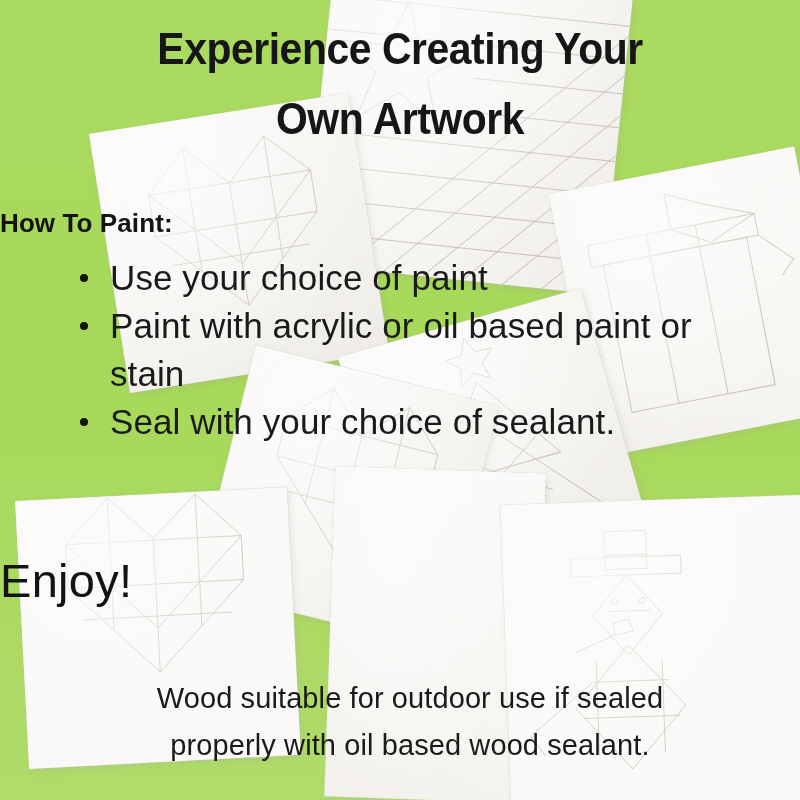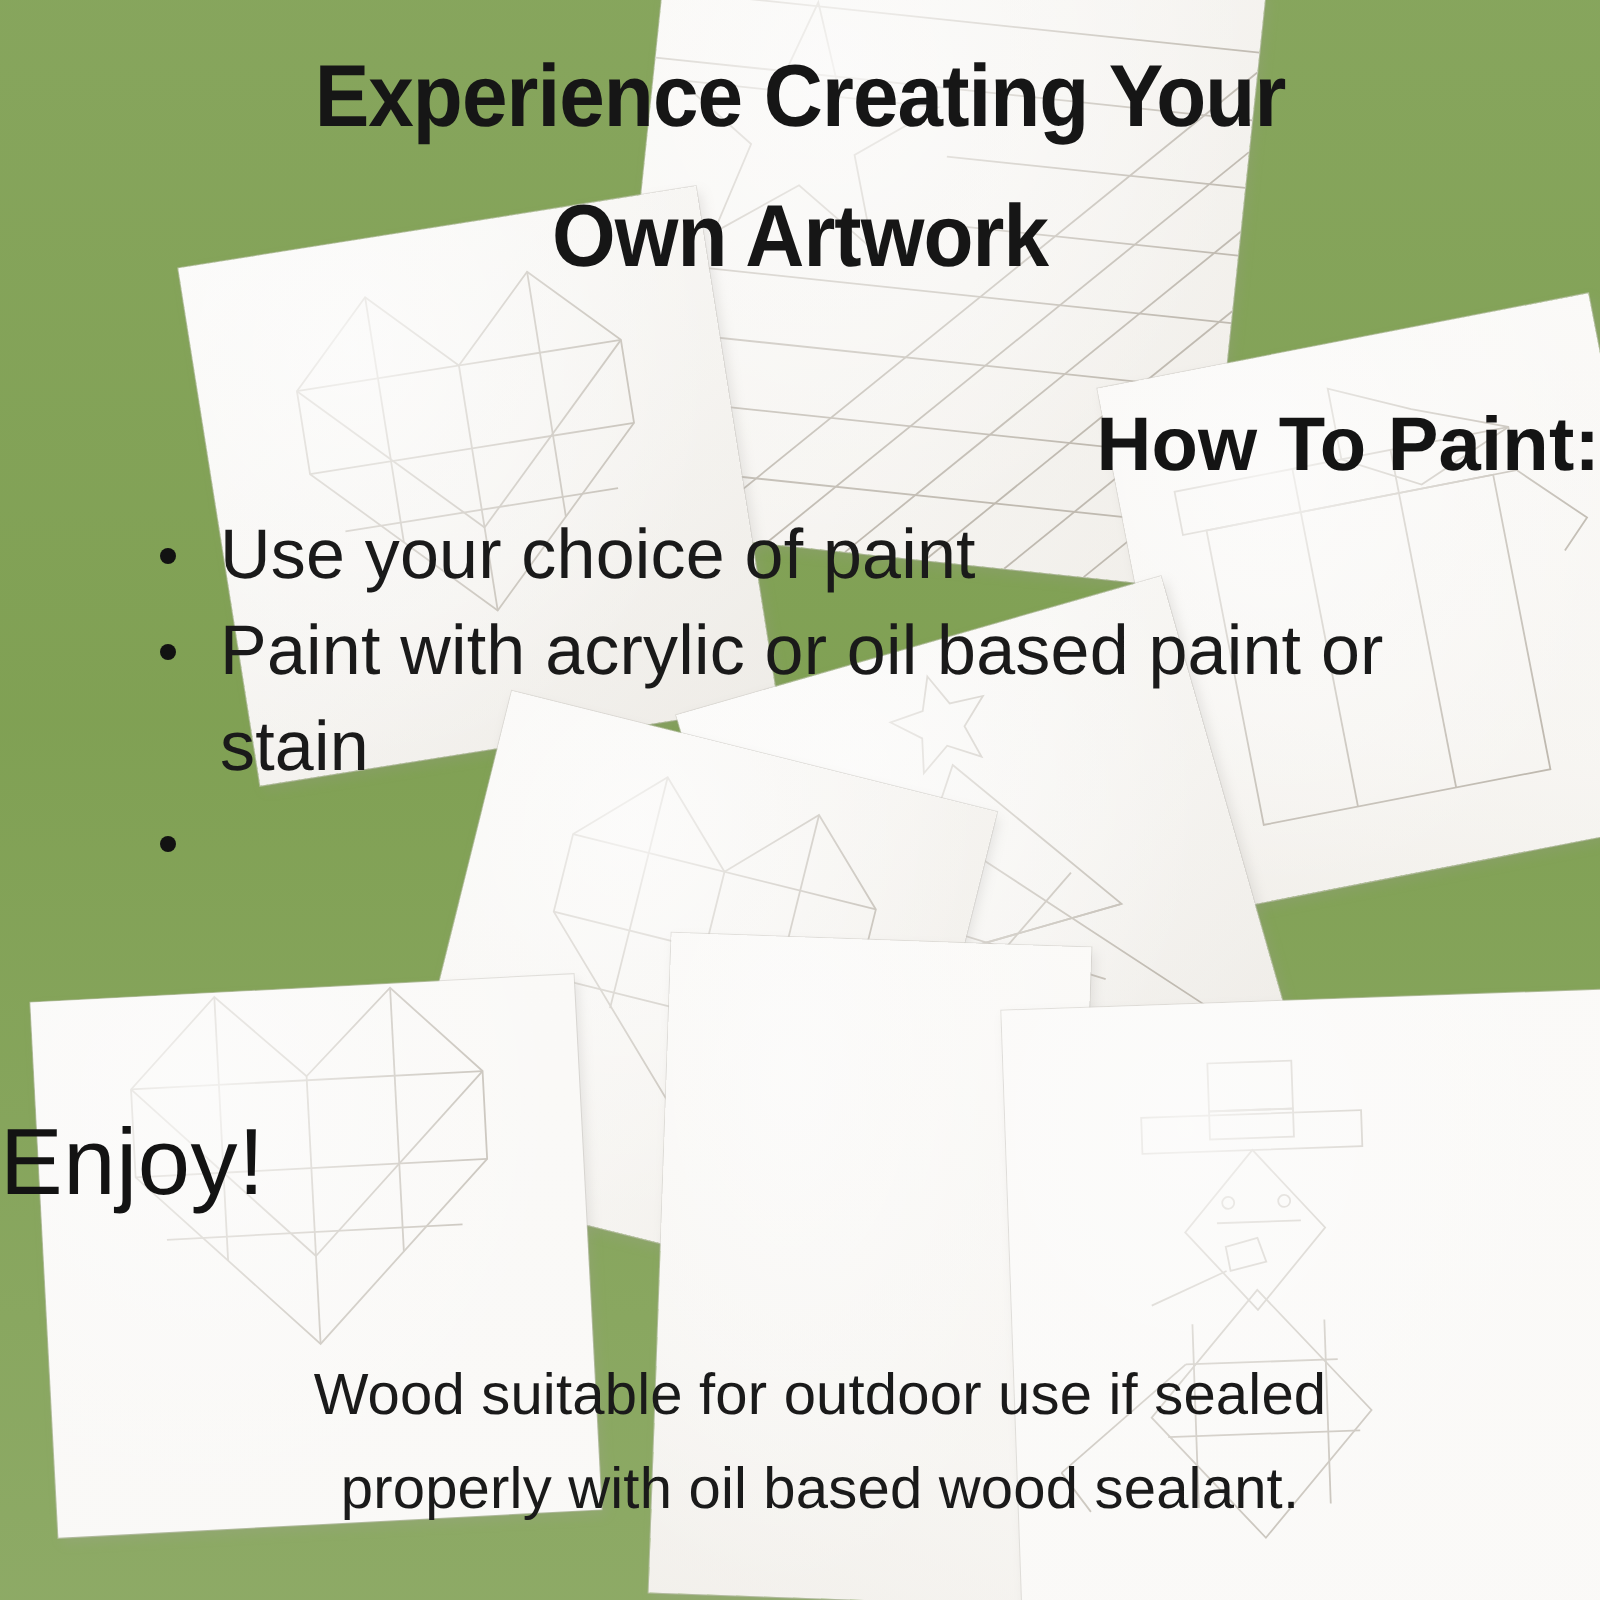--- a/index.html
+++ b/index.html
@@ -5,21 +5,21 @@
   html,body{margin:0;padding:0;}
   body{
     width:800px;height:800px;
     background:#f6f5f3;
     font-family:"Liberation Sans", sans-serif;
     overflow:hidden;
   }
   #stage{
     position:relative;
     width:800px;height:800px;
-    background:#4d7c0f;
+    background:#84cc16;
     overflow:hidden;
   }
 
   
   #panels{position:absolute;inset:0;overflow:hidden;}
   .panel{
     position:absolute;
     background:#fbfaf8;
     box-shadow:2px 3px 6px rgba(120,115,110,.22), 0 0 0 .5px rgba(190,185,178,.55);
   }
@@ -59,24 +59,24 @@
     line-height:54px;
     letter-spacing:-0.5px;
     transform:scaleX(.93);
     transform-origin:50% 50%;
   }
   #title-line1{top:22px;}
   #title-line2{top:92px;}
 
   .subhead{
     position:absolute;left:0;right:0;
-    text-align:right;
+    text-align:left;
     font-weight:700;
     color:#141414;
-    font-size:38px;
+    font-size:26px;
     line-height:34px;
     letter-spacing:.1px;
     top:206px;
   }
 
   #bullet-list{
     position:absolute;
     left:74px;
     top:254px;
     width:690px;
@@ -261,20 +261,21 @@
       <li>
         <span class="dot"></span>
         <span>Use your choice of paint</span>
       </li>
       <li>
         <span class="dot"></span>
         <span>Paint with acrylic or oil based paint or stain</span>
       </li>
       <li>
         <span class="dot"></span>
+        <span>Seal with your choice of sealant.</span>
       </li>
     </ul>
 
     <div class="enjoy">Enjoy!</div>
 
     <div class="footer" id="footer-line1">Wood suitable for outdoor use if sealed</div>
     <div class="footer" id="footer-line2">properly with oil based wood sealant.</div>
 
   </div>
 </div>

